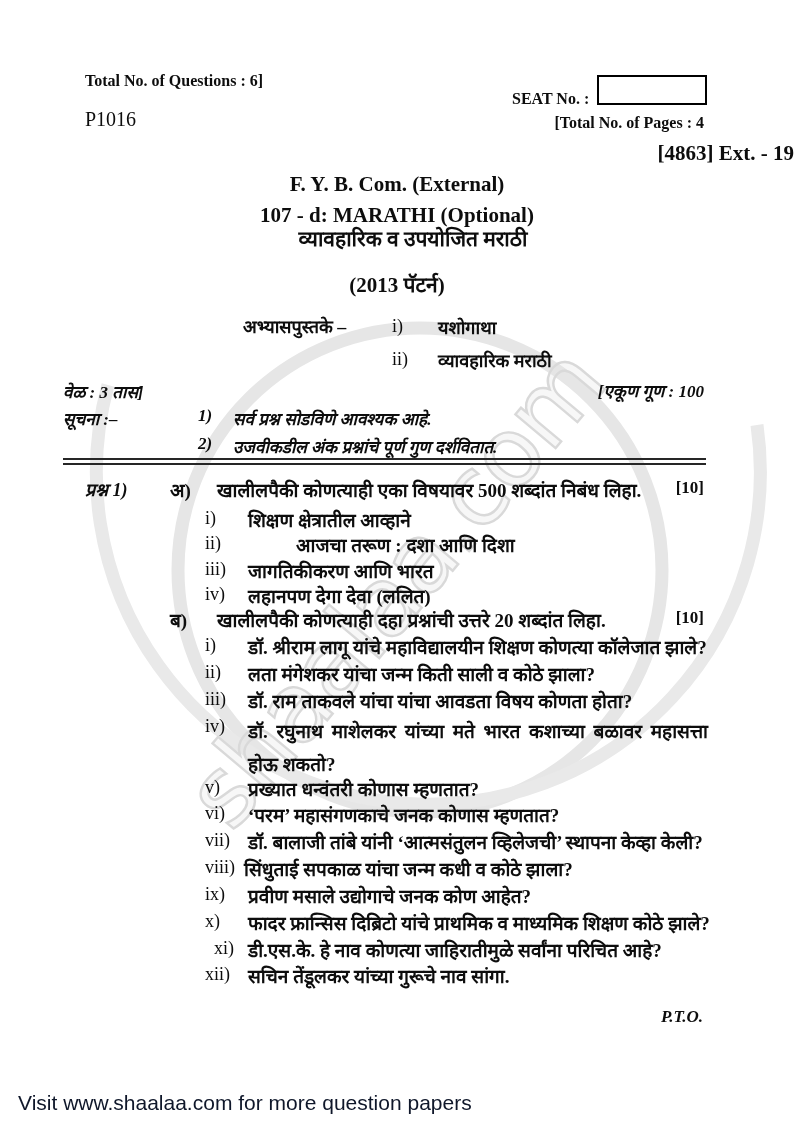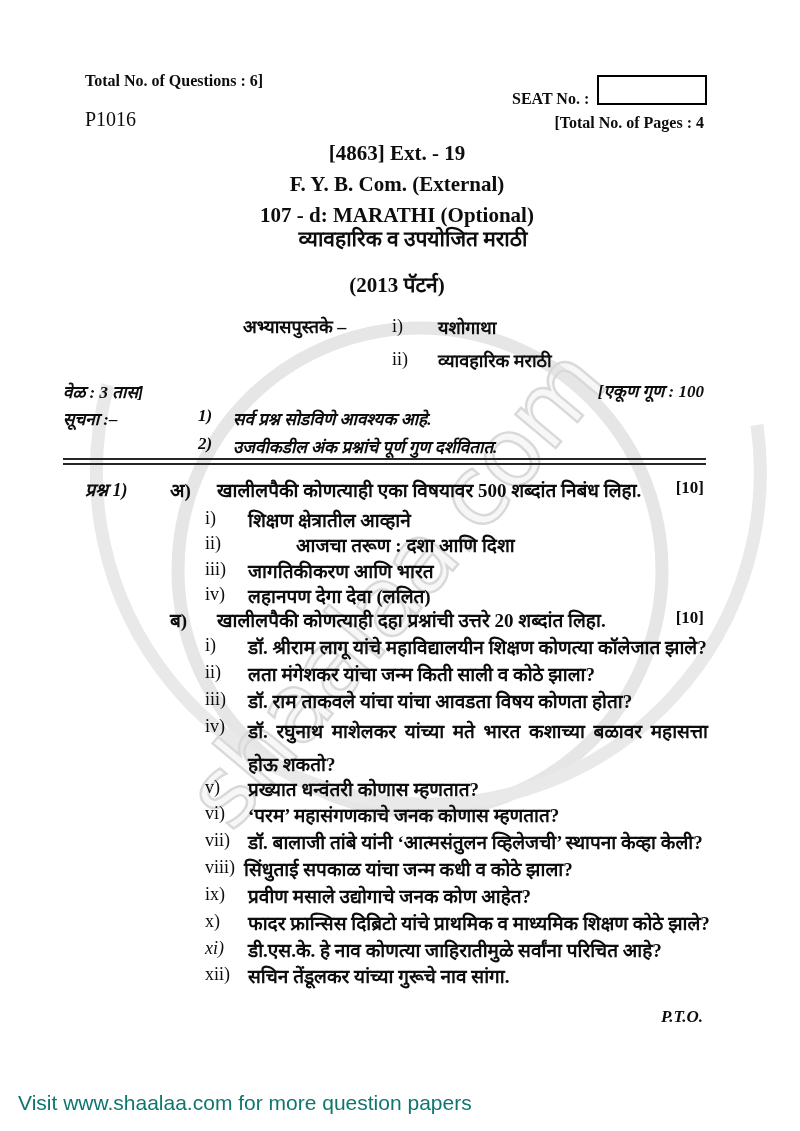--- a/index.html
+++ b/index.html
@@ -39,21 +39,21 @@
   .instr-it { font-size: 17px; font-weight: bold; font-style: italic; }
   .roman    { font-size: 18px; font-weight: 400; font-family: "Liberation Serif", serif; }
   .marks    { font-size: 17px; font-weight: bold; }
 
   .seat-box { border: 2px solid #000; background: #fff; width: 110px; height: 30px; }
 
   .rule-double { border-top: 2.5px solid #262626; border-bottom: 2.5px solid #262626; height: 7px; }
 
   .justify { text-align: justify; }
 
-  .footer-note { font-family: "Liberation Sans", sans-serif; font-size: 21px; color: #0f766e; }
+  .footer-note { font-family: "Liberation Sans", sans-serif; font-size: 21px; color: #0f172a; }
 </style>
 </head>
 <body>
 
 <div class="page">
 
   <div class="wm-layer">
     <svg width="800" height="1131" viewBox="0 0 800 1131">
       <circle cx="420" cy="570" r="242" fill="none" stroke="#e6e6e6" stroke-width="13"></circle>
       <path d="M 108 385 A 332 332 0 1 0 757 425" fill="none" stroke="#e9e9e9" stroke-width="13"></path>
@@ -63,21 +63,21 @@
 
   <div class="content">
 
     <div class="abs hdr-sm" style="left:85px; top:72px;">Total No. of Questions : 6]</div>
     <div class="abs hdr-sm" style="left:512px; top:90px;">SEAT No. :</div>
     <div class="abs seat-box" style="left:597px; top:75px;"></div>
 
     <div class="abs code" style="left:85px; top:108px;">P1016</div>
     <div class="abs hdr-sm" style="right:96px; top:114px;">[Total No. of Pages : 4</div>
 
-    <div class="abs title-block" style="top:141px;">
+    <div class="abs title-block" style="top:141px;text-align:right;">
       <div class="title-en">[4863] Ext. - 19</div>
     </div>
     <div class="abs title-block" style="top:172px;">
       <div class="title-en">F. Y. B. Com. (External)</div>
     </div>
     <div class="abs title-block" style="top:203px;">
       <div class="title-en">107 - d: MARATHI (Optional)</div>
     </div>
     <div class="abs title-block" style="top:224px;margin-left:16px;">
       <div class="title-mr">व्यावहारिक व उपयोजित मराठी</div>
@@ -144,21 +144,21 @@
 
     <div class="abs roman" style="left:205px; top:857px;">viii)</div>
     <div class="abs dev nowrap" style="left:244px; top:856px;">सिंधुताई सपकाळ यांचा जन्म कधी व कोठे झाला?</div>
 
     <div class="abs roman" style="left:205px; top:884px;">ix)</div>
     <div class="abs dev nowrap" style="left:248px; top:883px;">प्रवीण मसाले उद्योगाचे जनक कोण आहेत?</div>
 
     <div class="abs roman" style="left:205px; top:911px;">x)</div>
     <div class="abs dev nowrap" style="left:248px; top:910px;">फादर फ्रान्सिस दिब्रिटो यांचे प्राथमिक व माध्यमिक शिक्षण कोठे झाले?</div>
 
-    <div class="abs roman" style="left:205px; top:938px;font-style:italic;">xi)</div>
+    <div class="abs roman" style="left:214px; top:938px;">xi)</div>
     <div class="abs dev nowrap" style="left:248px; top:937px;">डी.एस.के. हे नाव कोणत्या जाहिरातीमुळे सर्वांना परिचित आहे?</div>
 
     <div class="abs roman" style="left:205px; top:964px;">xii)</div>
     <div class="abs dev nowrap" style="left:248px; top:963px;">सचिन तेंडूलकर यांच्या गुरूचे नाव सांगा.</div>
 
     <div class="abs marks i" style="right:97px; top:1007px;">P.T.O.</div>
 
     <div class="abs footer-note nowrap" style="left:18px; top:1091px;">Visit www.shaalaa.com for more question papers</div>
 
   </div>

